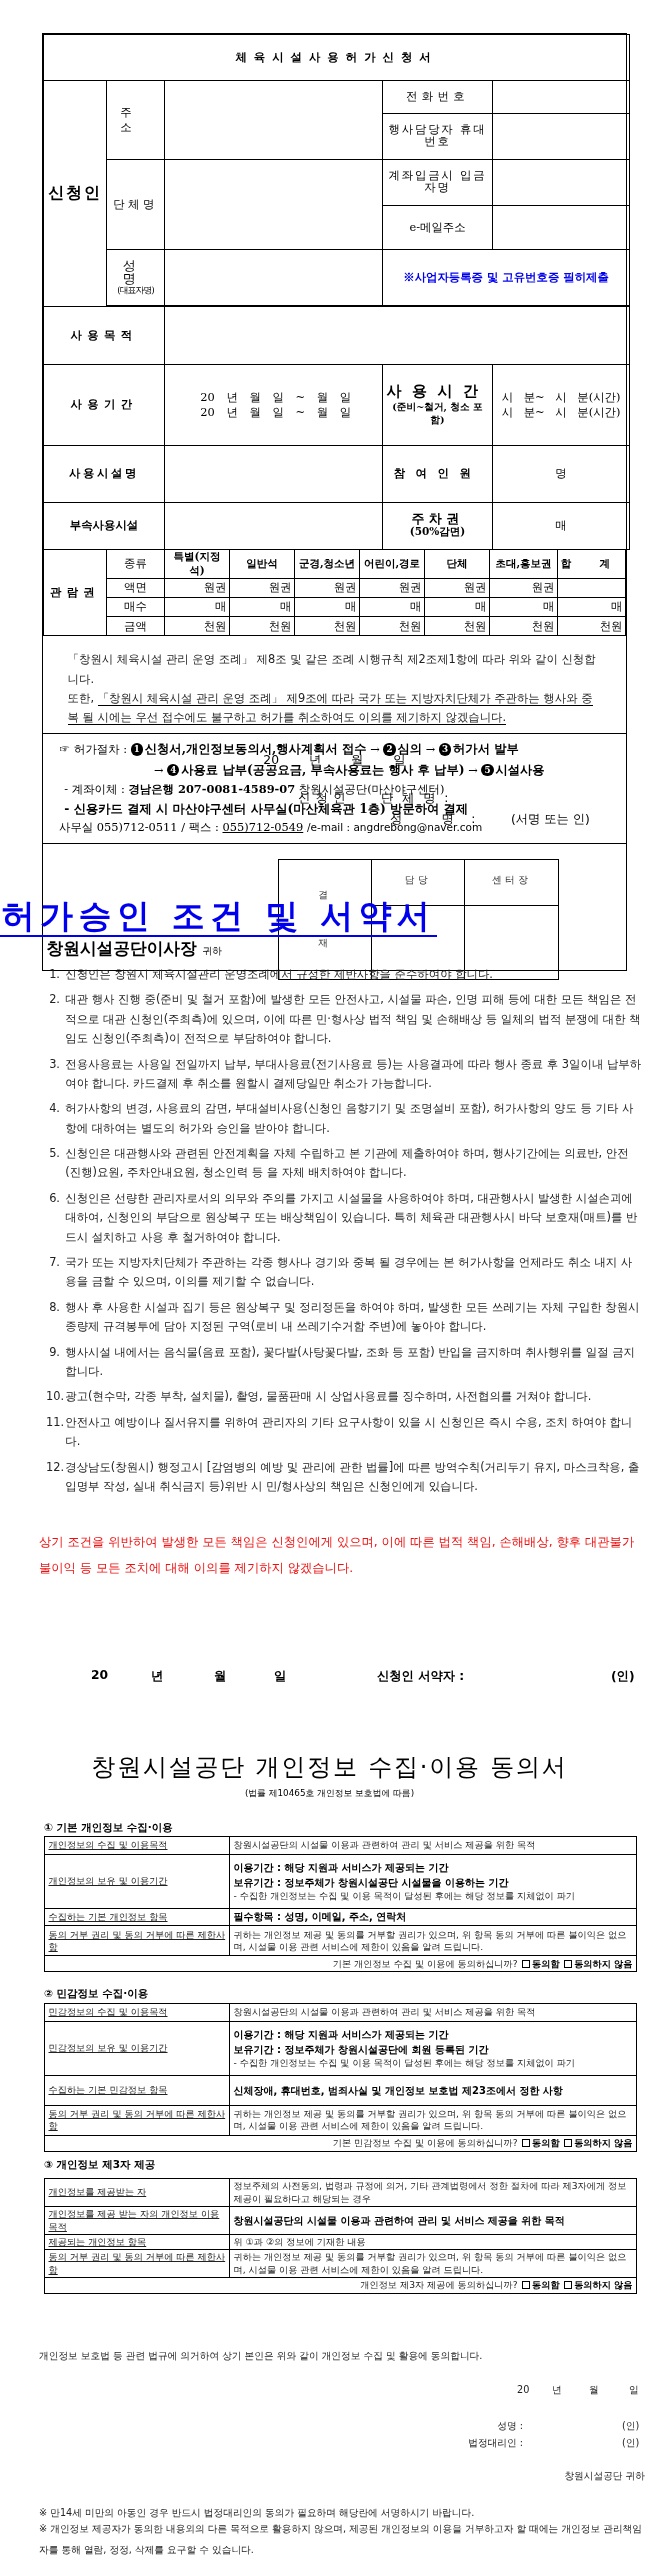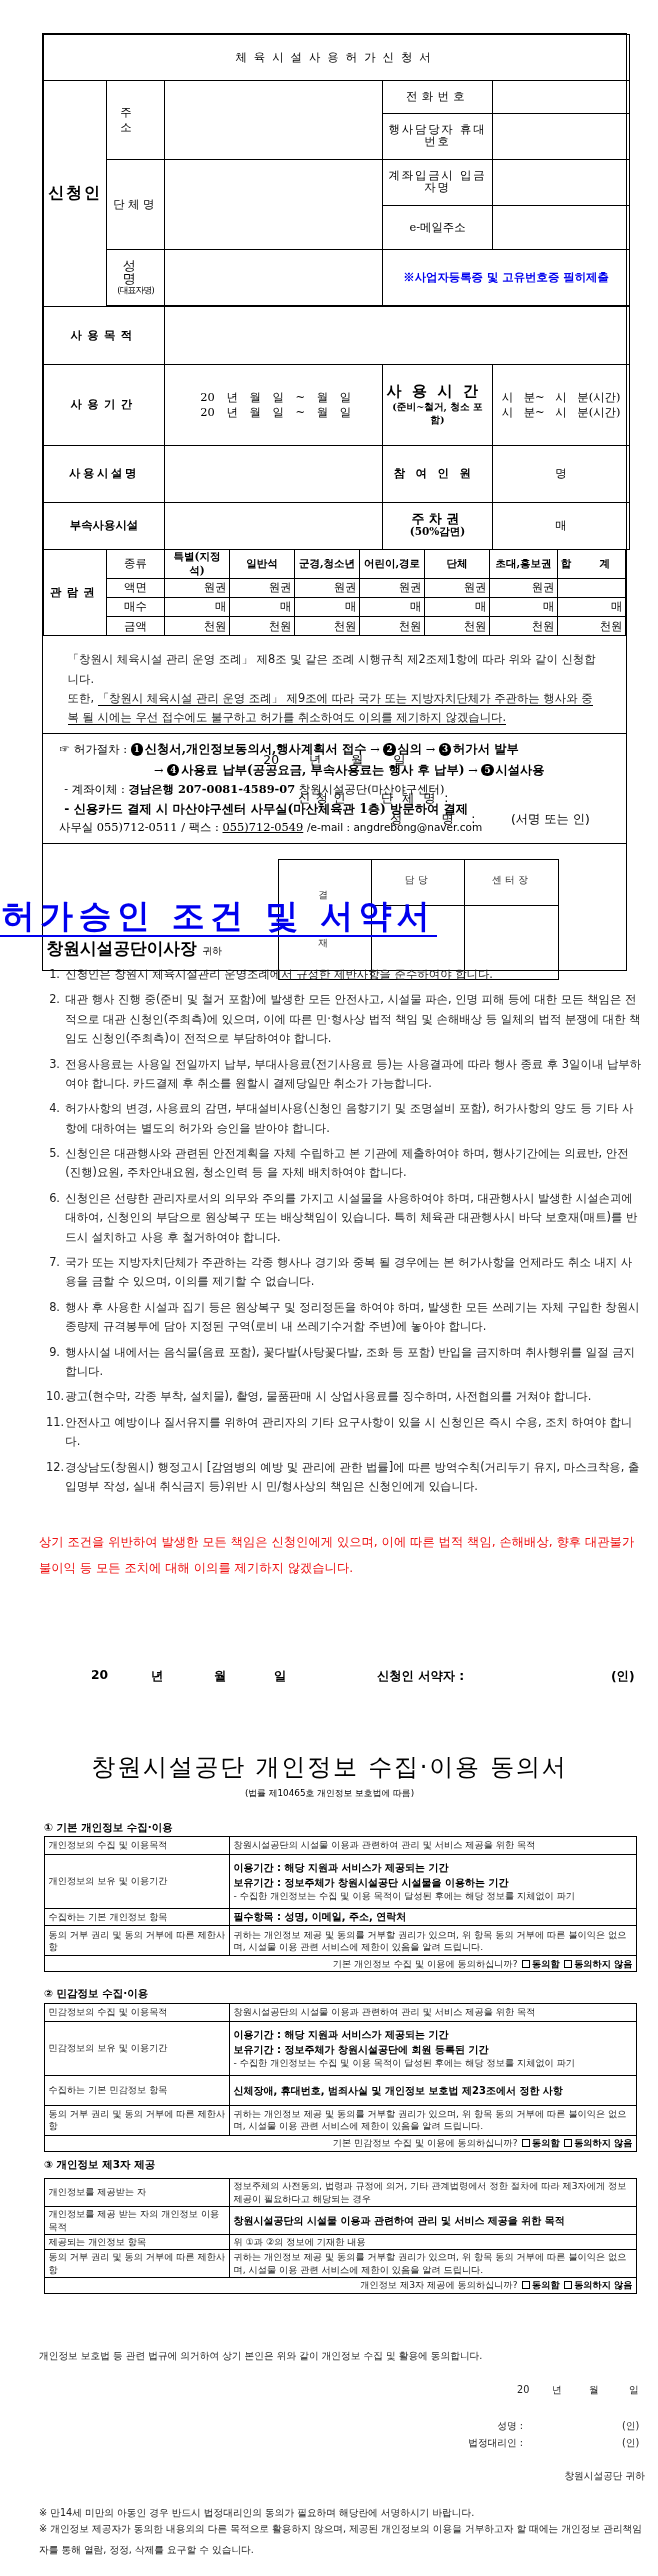--- a/index.html
+++ b/index.html
@@ -3,21 +3,21 @@
 <meta charset="utf-8">
 <style>
   * { box-sizing: border-box; margin: 0; padding: 0; }
   html, body { width: 659px; background: #fff; }
   body { font-family: "DejaVu Serif", "Liberation Serif", serif; color: #000; position: relative; height: 2576px; }
 
   
   .form-outer { position: absolute; left: 42px; top: 33px; width: 585px; border: 1.8px solid #000; }
   table.form { width: 100%; border-collapse: collapse; table-layout: fixed; }
   table.form td { border: 0.9px solid #000; vertical-align: middle; text-align: center; font-size: 11.4px; padding: 0 2.6px; }
-  .title-cell { height: 46px; font-size: 26px; letter-spacing: 7px; font-weight: normal; }
+  .title-cell { height: 46px; font-size: 26px; letter-spacing: 7px; font-weight: bold; }
   .lbl { font-size: 15px; font-weight: bold; letter-spacing: 5.3px; }
   .lbl-s { font-size: 13px; letter-spacing: 3.5px; }
   .lbl-xs { font-size: 11.4px; letter-spacing: 1.8px; line-height: 1.05; }
   .blue-note { color: #0000ee; font-weight: bold; font-size: 11.4px; letter-spacing: 0; }
   .period { font-size: 10.5px; text-align: left; line-height: 1.25; padding-left: 7px !important; word-spacing: 8px; }
   .time { font-size: 10.5px; line-height: 1.25; word-spacing: 7px; }
   .sub-small { font-size: 9.7px; font-weight: bold; letter-spacing: 0; }
   .tk td { font-size: 11.4px; height: 19.3px; padding: 0 3.5px; }
   .tk .hdr td.h { font-weight: bold; font-size: 10.5px; letter-spacing: 0; }
   .tk .r { text-align: right; }
@@ -53,21 +53,21 @@
   .warn { position: absolute; left: 39px; top: 1529px; width: 597px; font-family: "DejaVu Sans", sans-serif; font-size: 12.3px; color: #ee1111; line-height: 26px; }
   .oath { position: absolute; left: 91px; top: 1668px; width: 554px; font-family: "DejaVu Sans", sans-serif; font-weight: bold; font-size: 12.3px; }
   .oath span { position: absolute; top: 0; white-space: nowrap; }
 
   
   .pv-title { position: absolute; left: 0; width: 659px; top: 1751px; text-align: center; font-family: "DejaVu Sans", sans-serif; font-size: 24px; letter-spacing: 1.8px; }
   .pv-sub { position: absolute; left: 0; width: 659px; top: 1788px; text-align: center; font-family: "DejaVu Sans", sans-serif; font-size: 8.8px; }
   .sec-h { position: absolute; left: 44px; font-family: "DejaVu Sans", sans-serif; font-weight: bold; font-size: 10.5px; }
   table.pv { position: absolute; left: 44px; width: 593px; border-collapse: collapse; table-layout: fixed; font-family: "DejaVu Sans", sans-serif; font-size: 9.2px; color: #222; border: 0.9px solid #000; }
   table.pv td { border: 0.9px solid #000; padding: 0.9px 3.5px; vertical-align: middle; line-height: 12.3px; }
-  table.pv td.k { width: 185px; }
+  table.pv td.k { width: 185px; text-decoration: underline; }
   table.pv .bold { font-weight: bold; font-size: 10px; color: #000; line-height: 15px; }
   table.pv .ask { text-align: right; }
   table.pv .ask b { color: #000; }
   .box { display: inline-block; width: 8px; height: 8px; border: 1.3px solid #000; vertical-align: -0.9px; margin: 0 1.8px; }
 
   .pv-foot { position: absolute; font-family: "DejaVu Sans", sans-serif; font-size: 9.7px; color: #222; }
   .note { position: absolute; left: 39px; width: 606px; font-family: "DejaVu Sans", sans-serif; font-size: 9.7px; color: #222; line-height: 21px; }
 </style>
 </head>
 <body>

